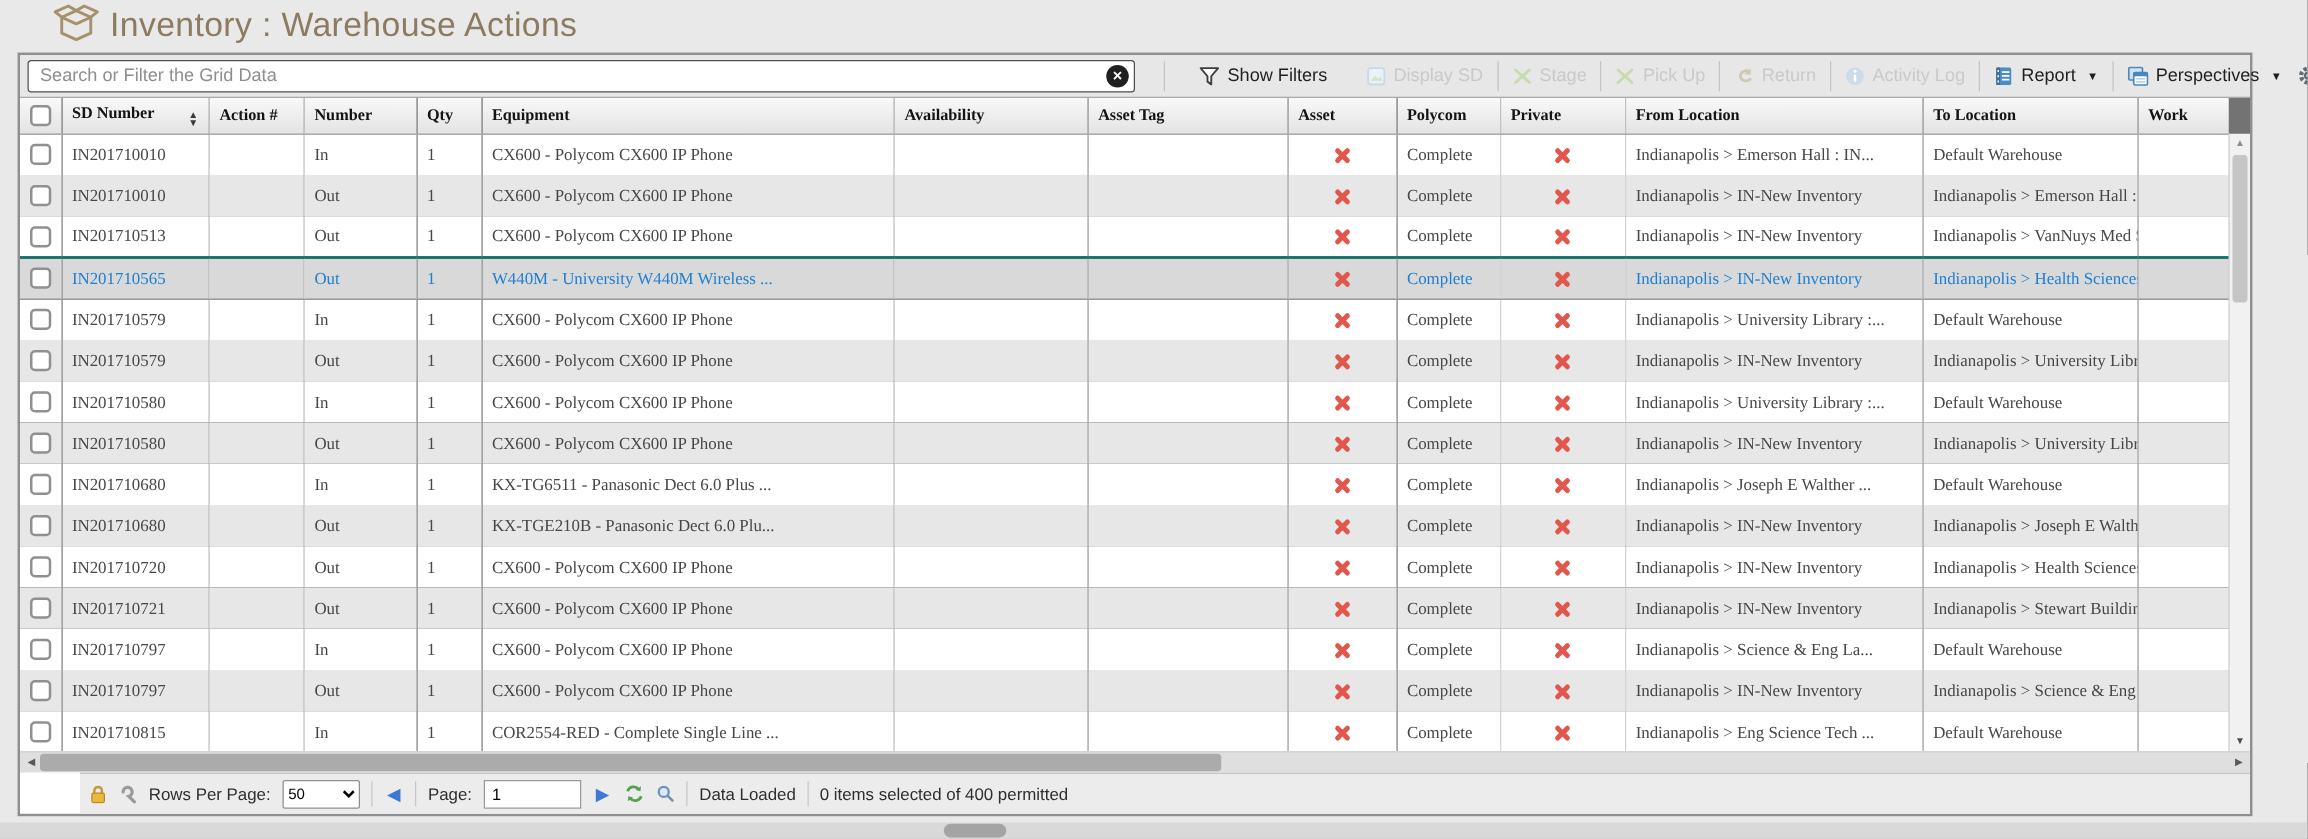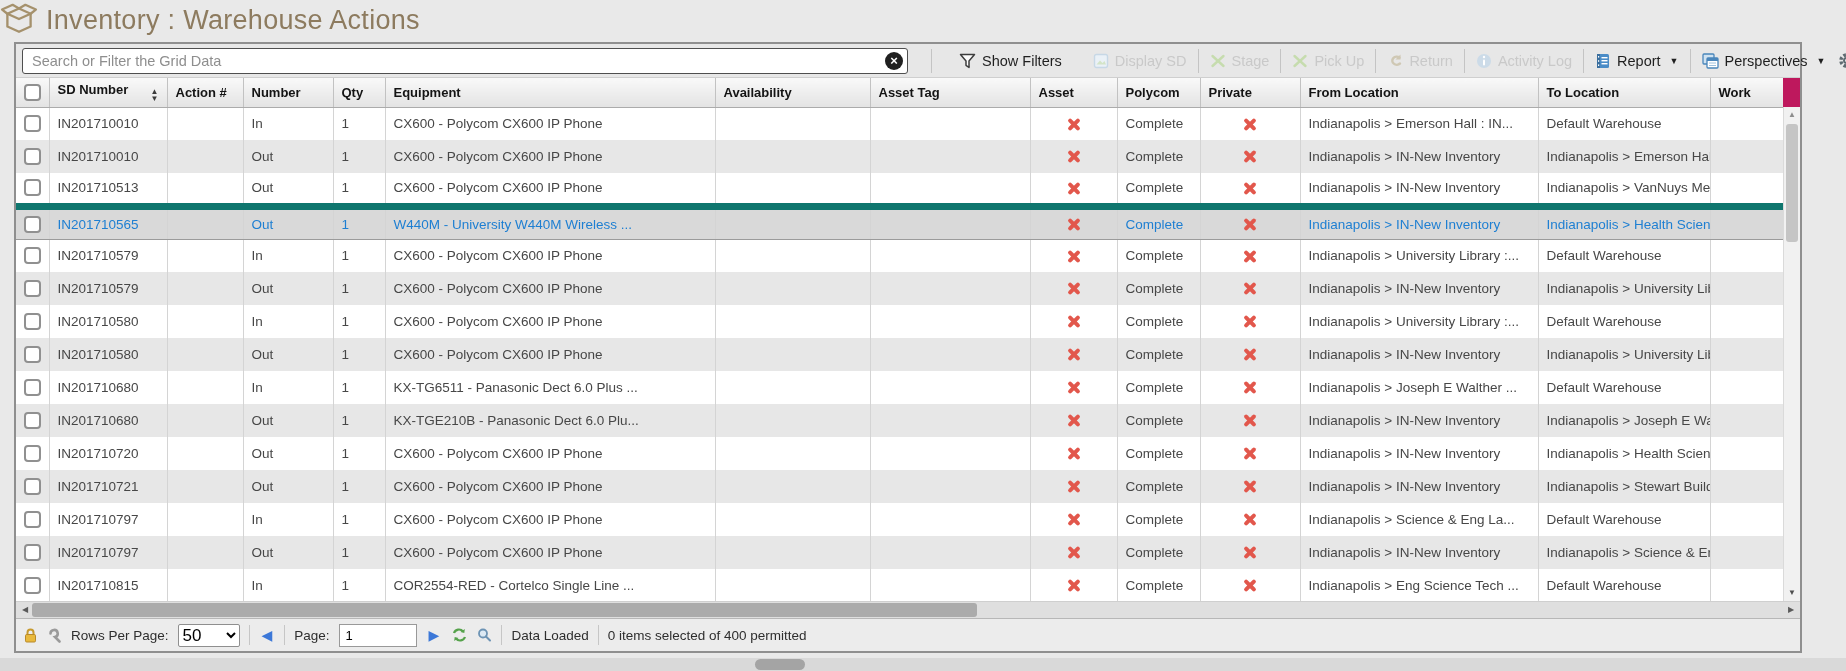--- a/index.html
+++ b/index.html
@@ -7,21 +7,21 @@
   body {
     position: relative;
     background: #e9e9e9;
     font-family: "Liberation Sans", sans-serif;
     overflow: hidden;
     color: #333;
   }
   :root { --title-color:#8d7b5f; --link-blue:#1e7fd2; --x-red:#e2574c; }
 
   
-  .app-header { height: 40px; display: flex; align-items: center; padding-left: 0; }
+  .app-header { height: 40px; display: flex; align-items: center; padding-left: 14px; margin-left: 28px; }
   .box-icon { width: 38px; height: 36px; margin-top: -4px; flex: 0 0 auto; }
   .app-title { font-size: 27px; color: var(--title-color); margin-left: 8px; letter-spacing: .3px; }
 
   
   .panel {
     position: absolute; left: 14px; top: 42px; width: 1788px; height: 611px;
     background: #fff; border: 2px solid #8f8f8f;
     display: flex; flex-direction: column;
   }
 
@@ -44,39 +44,39 @@
   }
   .tb-sep { width: 1px; height: 24px; background: #c4c4c4; flex: 0 0 auto; }
   .tb-btn { display: flex; align-items: center; gap: 6px; font-size: 14.5px; color: #1f1f1f;
             white-space: nowrap; padding: 0 4px; cursor: pointer; }
   .tb-btn.disabled { color: #c9c9c9; cursor: default; justify-content: flex-end; }
   .caret { font-size: 9px; color: #1f1f1f; margin-left: 3px; }
   .tb-right { margin-left: auto; display: flex; align-items: center; gap: 7px; }
   .gear-btn { margin: 0 4px 0 2px; cursor: pointer; display: flex; }
 
   
-  .grid-area { position: relative; flex: 1 1 auto; overflow: hidden; background: #be185d; }
+  .grid-area { position: relative; flex: 1 1 auto; overflow: hidden; background: #737373; font-family: Liberation Serif, serif; }
   .grid-clip { position: absolute; top: 0; left: 0; right: 17px; bottom: 0; overflow: hidden; }
   table { border-collapse: collapse; table-layout: fixed; width: 1784px; }
   th {
     height: 29px; background: linear-gradient(#f9f9f9, #e3e3e3);
     border-right: 1px solid #c2c2c2; border-bottom: 1px solid #ababab;
     font-size: 13px; font-weight: bold; color: #141414; text-align: left;
     padding: 0 8px; white-space: nowrap; overflow: hidden;
   }
   td {
     height: 33px; border-right: 1px solid #d4d4d4;
     font-size: 13.5px; color: #474747; padding: 0 8px;
     white-space: nowrap; overflow: hidden;
   }
   tr.odd td { background: #fff; }
   tr.even td { background: #e7e7e7; }
   tr.selected td {
     background: #d9d9d9; color: var(--link-blue);
-    border-top: 7px solid #0f766e; border-bottom: 1px solid #9b9b9b;
+    border-top: 2px solid #0f766e; border-bottom: 1px solid #9b9b9b;
   }
   .cb-cell { text-align: center; padding: 0 !important; }
   .cb { display: inline-block; width: 17px; height: 17px; background: #fff;
         border: 2px solid #909090; border-radius: 4px; vertical-align: middle; cursor: pointer; }
   .center { text-align: center; }
   .x-icon { display: inline-block; width: 15px; height: 15px; position: relative; vertical-align: middle; }
   .x-icon::before, .x-icon::after {
     content: ""; position: absolute; left: 5.5px; top: 0; width: 4px; height: 15px;
     border-radius: 2.5px; background: var(--x-red);
   }
@@ -99,25 +99,25 @@
   .grid-hscroll { flex: 0 0 17px; position: relative; background: #dfdfdf; border-top: 1px solid #cfcfcf; }
   .hs-left, .hs-right { position: absolute; top: 0; height: 100%; width: 14px; font-size: 8px;
                         color: #5a5a5a; text-align: center; line-height: 16px; cursor: pointer; }
   .hs-left { left: 2px; } .hs-right { right: 2px; }
   .hs-thumb { position: absolute; left: 16px; width: 945px; top: 1px; bottom: 1px;
               background: #ababab; border-radius: 3px; cursor: pointer; }
 
   
   .pager { flex: 0 0 33px; background: #ececec; border-top: 1px solid #b7b7b7;
            display: flex; align-items: center; gap: 9px; padding: 0 7px;
-           font-size: 13.5px; color: #2e2e2e; }
+           font-size: 13.5px; color: #2e2e2e; margin-left: 48px; }
   .pg-sep { width: 1px; height: 20px; background: #c6c6c6; }
   .pg-arrow { font-size: 14px; color: #3c78d8; cursor: pointer; line-height: 1; padding: 0 3px; }
   .pg-select { height: 23px; width: 62px; border: 1px solid #8f8f8f; border-radius: 2px;
-               background: #fff; font-size: 17px; font-family: "Liberation Sans", sans-serif; }
+               background: #fff; font-size: 12px; font-family: "Liberation Sans", sans-serif; }
   .pg-input { height: 23px; width: 78px; border: 1px solid #999; background: #fff;
               font-size: 13px; padding: 0 6px; font-family: "Liberation Sans", sans-serif; }
   .pg-label { white-space: nowrap; }
   .pg-icon { display: flex; cursor: pointer; }
 
   
   .page-scrollbar { position: absolute; left: 0; right: 0; bottom: 0; height: 13px; background: #d9d9d9; }
   .ps-thumb { position: absolute; left: 755px; width: 50px; top: 1px; bottom: 1px;
               background: #a4a4a4; border-radius: 6px; cursor: pointer; }
 </style>
@@ -512,21 +512,21 @@
               <td>Indianapolis &gt; IN-New Inventory</td>
               <td>Indianapolis &gt; Science &amp; Eng La...</td>
               <td></td>
             </tr>
             <tr class="odd">
               <td class="cb-cell"><span class="cb"></span></td>
               <td>IN201710815</td>
               <td></td>
               <td>In</td>
               <td>1</td>
-              <td>COR2554-RED - Cortelco Single Line ...</td>
+              <td>COR2554-RED - Complete Single Line ...</td>
               <td></td>
               <td></td>
               <td class="center"><span class="x-icon"></span></td>
               <td>Complete</td>
               <td class="center"><span class="x-icon"></span></td>
               <td>Indianapolis &gt; Eng Science Tech ...</td>
               <td>Default Warehouse</td>
               <td></td>
             </tr>
           </tbody>

